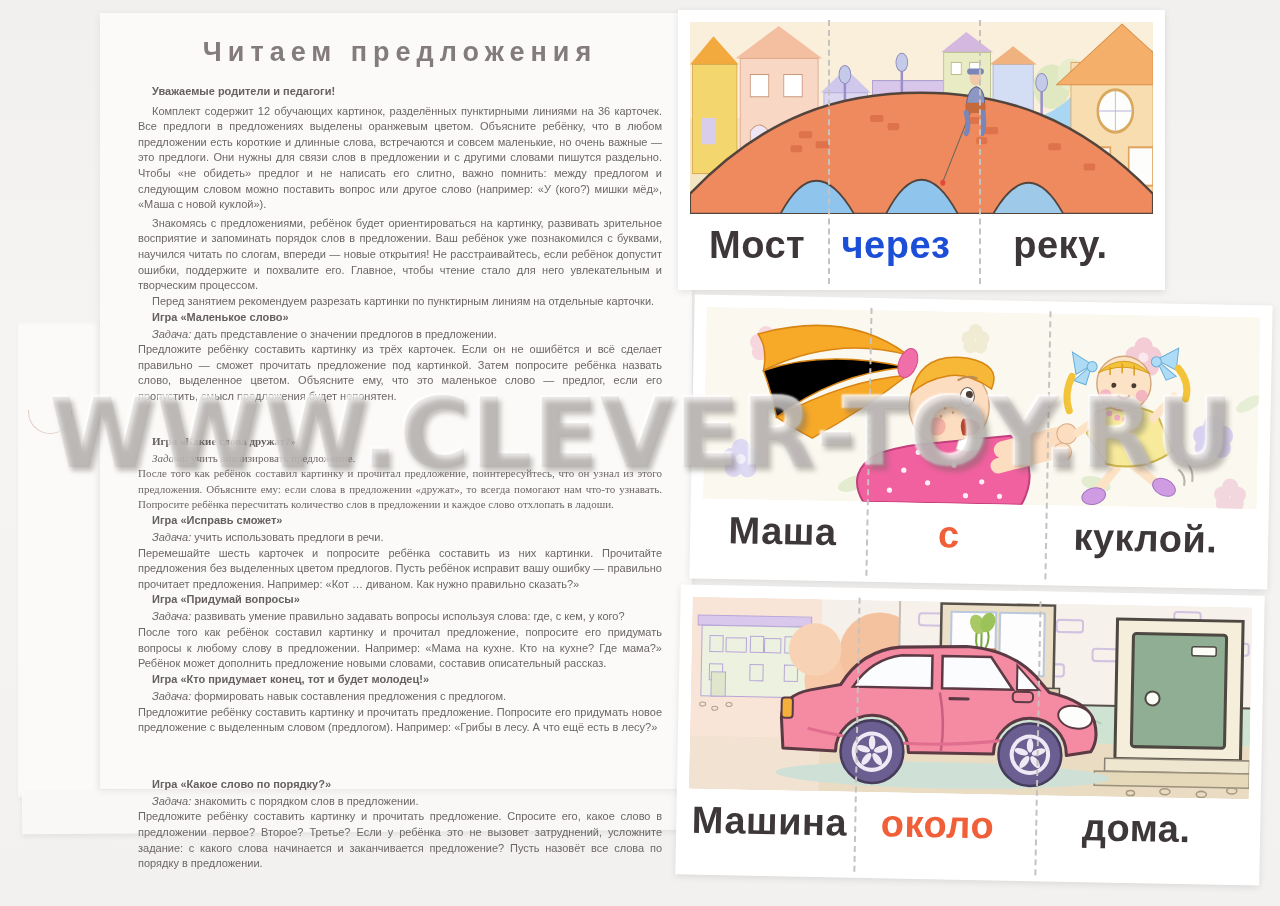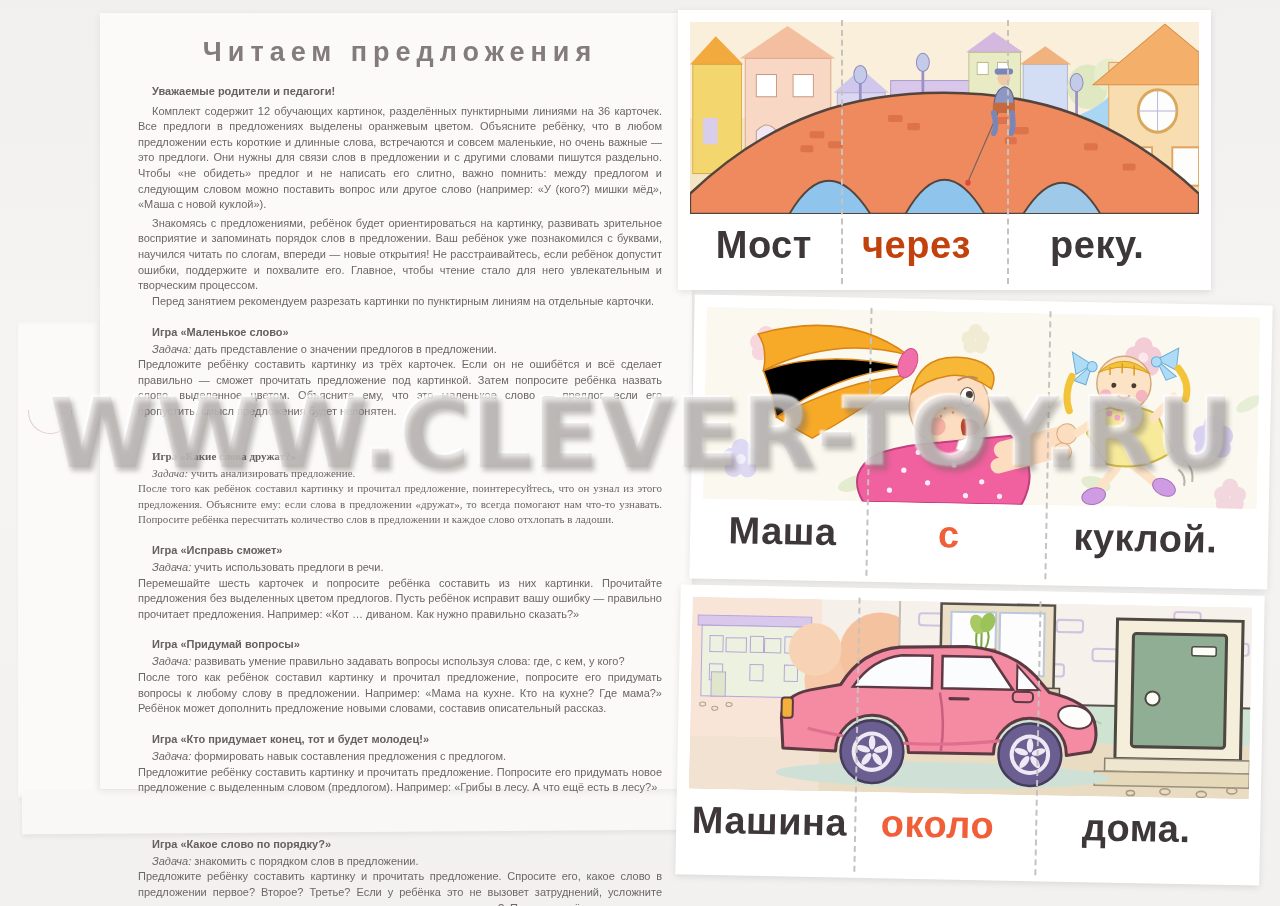--- a/index.html
+++ b/index.html
@@ -22,30 +22,30 @@
 
   
   .sheet { position:absolute; left:100px; top:13px; width:592px; height:776px;
     background:#fbfaf8; box-shadow:0 2px 8px rgba(0,0,0,0.07);
     padding:18px 30px 10px 38px; }
   .sheet-title { text-align:center; font-size:27px; font-weight:bold; color:#837b7d;
     letter-spacing:6px; margin:6px 0 16px 0; }
   .txt { font-size:11px; line-height:1.42; text-align:justify; }
   .p { text-indent:14px; }
   .greeting { font-weight:bold; color:#676062; text-indent:14px; font-size:11px; margin-bottom:4px; }
-  .game { margin-top:16px; }
+  .game { margin-top:1px; }
   .game-title { font-weight:bold; color:#676062; font-size:11px; text-indent:14px; margin-bottom:4px; }
   .task-label { font-style:italic; }
   .gap-lg { margin-top:30px;font-family:Liberation Serif, serif; }
   .gap-xl { margin-top:42px; }
 
   
   .card { position:absolute; background:#ffffff; box-shadow:0 2px 7px rgba(0,0,0,0.10);
     padding:12px 12px 8px 12px; }
-  .card1 { left:678px; top:10px;  width:533px; height:280px; }
+  .card1 { left:678px; top:10px;  width:487px; height:280px; }
   .card2 { left:692px; top:300px; width:578px; height:284px; transform:rotate(1.1deg); }
   .card3 { left:678px; top:590px; width:584px; height:290px; transform:rotate(1.1deg); }
   .ill { position:relative; width:100%; height:192px; overflow:hidden; }
   .ill svg { display:block; width:100%; height:100%; }
   .caption { position:relative; height:62px; display:flex; align-items:center; }
   .seg { display:flex; align-items:center; justify-content:center; }
   .seg1 { width:29%; } .seg2 { width:31%; } .seg3 { width:40%; }
   .word { font-size:38px; font-weight:bold; color:#3e3739; letter-spacing:0.5px; }
   .cutline { position:absolute; top:10px; bottom:6px; width:0;
     border-left:2px dashed #c6c2c0; }
@@ -185,21 +185,21 @@
         <rect x="331" y="46" width="20" height="6" rx="3" fill="#7a86b8"></rect>
     </svg>
   </div>
   <div class="cutline cut1"></div>
   <div class="cutline cut2"></div>
   <div class="caption">
     <div class="seg seg1">
         <span class="word">Мост</span>
       </div>
     <div class="seg seg2">
-        <span class="word hl" style="color: #c2410c;">через</span>
+        <span class="word hl" style="color: #1d4ed8;">через</span>
       </div>
     <div class="seg seg3">
         <span class="word">реку.</span>
       </div>
   </div>
 </div>
 
 <div class="card card2">
   <div class="ill">
     <svg viewBox="0 0 553 190" preserveAspectRatio="none">

